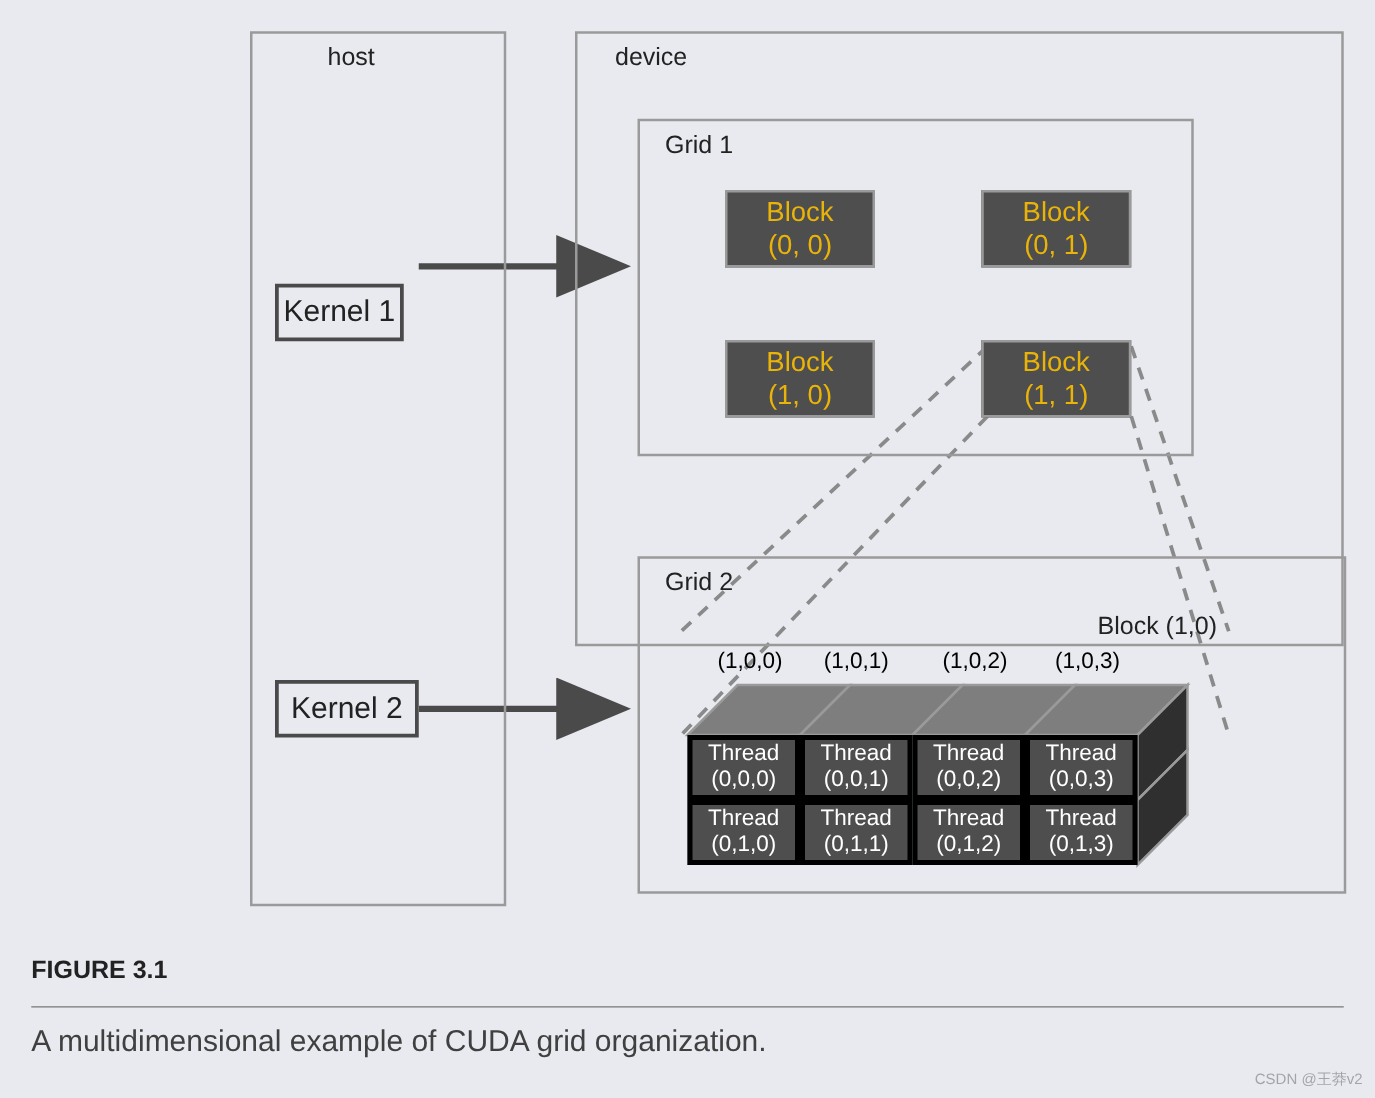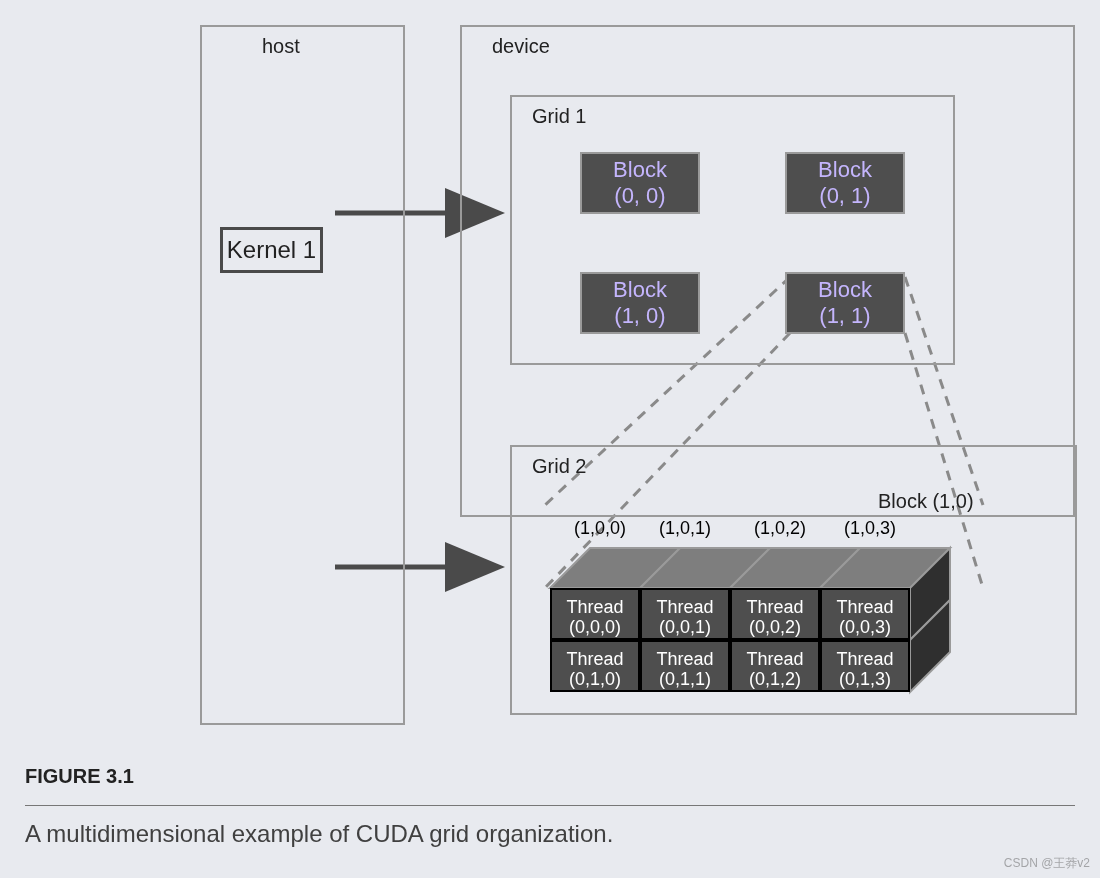--- a/index.html
+++ b/index.html
@@ -36,37 +36,37 @@
     color: #222;
   }
   .grid-box {
     position: absolute;
     border: 2px solid #9a9a9a;
   }
   .block-cell {
     position: absolute;
     background: #4e4e4e;
     border: 2px solid #9a9a9a;
-    color: #c4b5fd;
+    color: #eab308;
     display: flex;
     flex-direction: column;
     align-items: center;
     justify-content: center;
     font-size: 22px;
     line-height: 1.2;
   }
   .thread-cell {
     position: absolute;
     background: #4e4e4e;
-    border: 2px solid #000000;
+    border: 4px solid #000000;
     color: #fff;
     display: flex;
     flex-direction: column;
     align-items: center;
-    justify-content: flex-end;
+    justify-content: flex-start;
     font-size: 18px;
     line-height: 1.15;
   }
   .thread-top-label {
     position: absolute;
     font-size: 18px;
     color: #000000;
     text-align: center;
   }
   .block11-label {
@@ -138,20 +138,23 @@
     <span class="label" style="left:60px; top:8px;">host</span>
   </div>
 
   <div class="box" style="left:460px; top:25px; width:615px; height:492px;">
     <span class="label" style="left:30px; top:8px;">device</span>
   </div>
 
   <div class="kernel-box" style="left:220px; top:190px; width:103px; height:46px;margin-top:37px;">
     <span>Kernel 1</span>
   </div>
+  <div class="kernel-box" style="left:220px; top:544px; width:115px; height:46px;">
+    <span>Kernel 2</span>
+  </div>
 
   <div class="grid-box" style="left:510px; top:95px; width:445px; height:270px;">
     <span class="label" style="left:20px; top:8px;">Grid 1</span>
   </div>
 
   <div class="block-cell" style="left:580px; top:152px; width:120px; height:62px;">
     <span>Block</span>
     <span>(0, 0)</span>
   </div>
   <div class="block-cell" style="left:785px; top:152px; width:120px; height:62px;">

